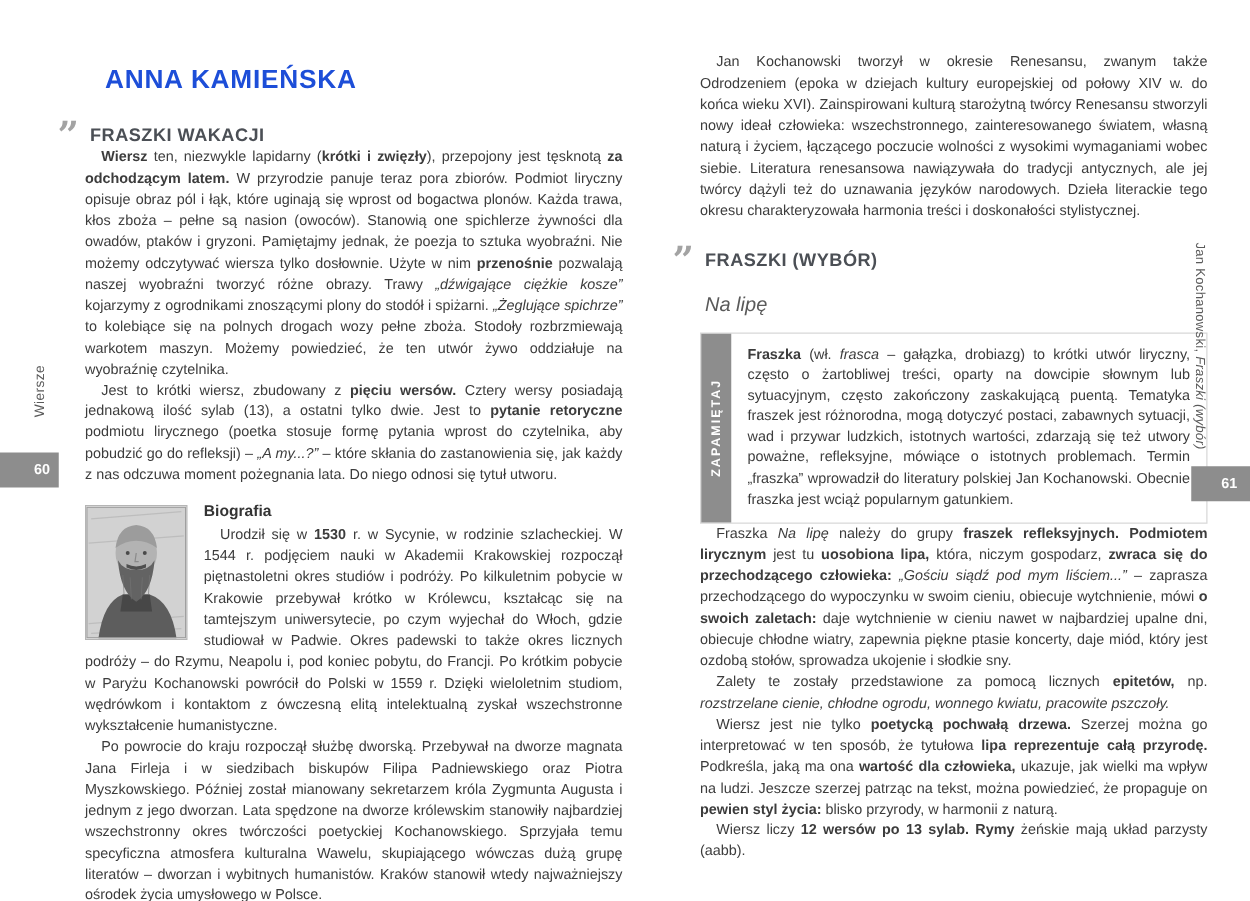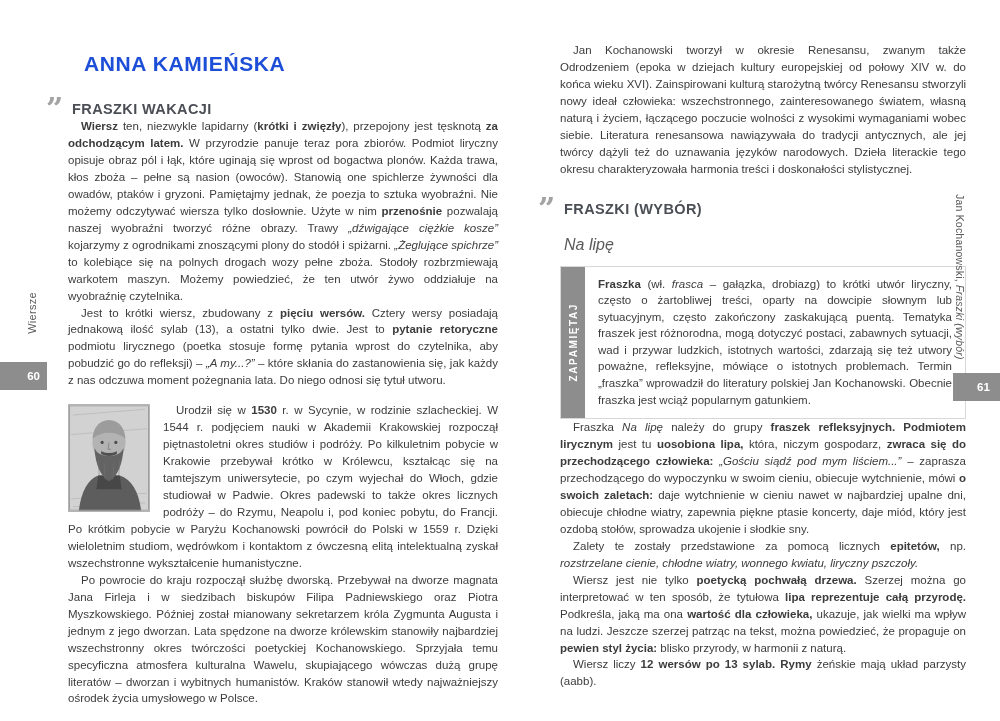--- a/index.html
+++ b/index.html
@@ -108,20 +108,21 @@
         <circle cx="48" cy="38" r="1.6" fill="#4a4a4a"></circle>
         <path d="M41 38 L40 45 L43 45" fill="none" stroke="#8a8a8a" stroke-width="1"></path>
         <g stroke="#767676" stroke-width="0.7" opacity="0.7">
           <line x1="30" y1="56" x2="31" y2="72"></line>
             <line x1="36" y1="58" x2="37" y2="76"></line>
           <line x1="46" y1="58" x2="45" y2="76"></line>
             <line x1="52" y1="56" x2="51" y2="72"></line>
         </g>
         <rect x="0.5" y="0.5" width="81" height="107" fill="none" stroke="#9e9e9e"></rect>
       </svg>
+      <h3 class="bio-heading">Biografia</h3>
       <p class="body"><span>Urodził się w </span><span class="sb">1530</span><span> r. w Sycynie, w rodzinie szlacheckiej. W 1544 r. podjęciem nauki w Akademii Krakowskiej rozpoczął piętnastoletni okres studiów i podróży. Po kilkuletnim pobycie w Krakowie przebywał krótko w Królewcu, kształcąc się na tamtejszym uniwersytecie, po czym wyjechał do Włoch, gdzie studiował w Padwie. Okres padewski to także okres licznych podróży – do Rzymu, Neapolu i, pod koniec pobytu, do Francji. Po krótkim pobycie w Paryżu Kochanowski powrócił do Polski w 1559 r. Dzięki wieloletnim studiom, wędrówkom i kontaktom z ówczesną elitą intelektualną zyskał wszechstronne wykształcenie humanistyczne.</span></p>
       <p class="body"><span>Po powrocie do kraju rozpoczął służbę dworską. Przebywał na dworze magnata Jana Firleja i w siedzibach biskupów Filipa Padniewskiego oraz Piotra Myszkowskiego. Później został mianowany sekretarzem króla Zygmunta Augusta i jednym z jego dworzan. Lata spędzone na dworze królewskim stanowiły najbardziej wszechstronny okres twórczości poetyckiej Kochanowskiego. Sprzyjała temu specyficzna atmosfera kulturalna Wawelu, skupiającego wówczas dużą grupę literatów – dworzan i wybitnych humanistów. Kraków stanowił wtedy najważniejszy ośrodek życia umysłowego w Polsce.</span></p>
 
     </div>
   </div>
 
   <div class="col col-right">
     <p class="body"><span>Jan Kochanowski tworzył w okresie Renesansu, zwanym także Odrodzeniem (epoka w dziejach kultury europejskiej od połowy XIV w. do końca wieku XVI). Zainspirowani kulturą starożytną twórcy Renesansu stworzyli nowy ideał człowieka: wszechstronnego, zainteresowanego światem, własną naturą i życiem, łączącego poczucie wolności z wysokimi wymaganiami wobec siebie. Literatura renesansowa nawiązywała do tradycji antycznych, ale jej twórcy dążyli też do uznawania języków narodowych. Dzieła literackie tego okresu charakteryzowała harmonia treści i doskonałości stylistycznej.</span></p>
 
     <div class="section-head" style="margin-top:24px;">
@@ -132,21 +133,21 @@
     <div class="subhead">Na lipę</div>
 
     <div class="memo">
       <div class="memo-strip">
         <span class="memo-label">ZAPAMIĘTAJ</span>
       </div>
       <div class="memo-body"><span class="sb">Fraszka</span><span> (wł. </span><span class="si">frasca</span><span> – gałązka, drobiazg) to krótki utwór liryczny, często o żartobliwej treści, oparty na dowcipie słownym lub sytuacyjnym, często zakończony zaskakującą puentą. Tematyka fraszek jest różnorodna, mogą dotyczyć postaci, zabawnych sytuacji, wad i przywar ludzkich, istotnych wartości, zdarzają się też utwory poważne, refleksyjne, mówiące o istotnych problemach. Termin „fraszka” wprowadził do literatury polskiej Jan Kochanowski. Obecnie fraszka jest wciąż popularnym gatunkiem.</span></div>
     </div>
 
     <p class="body mt12"><span>Fraszka </span><span class="si">Na lipę</span><span> należy do grupy </span><span class="sb">fraszek refleksyjnych. Podmiotem lirycznym</span><span> jest tu </span><span class="sb">uosobiona lipa,</span><span> która, niczym gospodarz, </span><span class="sb">zwraca się do przechodzącego człowieka:</span><span> </span><span class="si">„Gościu siądź pod mym liściem...”</span><span> – zaprasza przechodzącego do wypoczynku w swoim cieniu, obiecuje wytchnienie, mówi </span><span class="sb">o swoich zaletach:</span><span> daje wytchnienie w cieniu nawet w najbardziej upalne dni, obiecuje chłodne wiatry, zapewnia piękne ptasie koncerty, daje miód, który jest ozdobą stołów, sprowadza ukojenie i słodkie sny.</span></p>
-    <p class="body"><span>Zalety te zostały przedstawione za pomocą licznych </span><span class="sb">epitetów,</span><span> np. </span><span class="si">rozstrzelane cienie, chłodne wiatry, wonnego kwiatu, liryczny pszczoły.</span></p>
+    <p class="body"><span>Zalety te zostały przedstawione za pomocą licznych </span><span class="sb">epitetów,</span><span> np. </span><span class="si">rozstrzelane cienie, chłodne ogrodu, wonnego kwiatu, pracowite pszczoły.</span></p>
     <p class="body"><span>Wiersz jest nie tylko </span><span class="sb">poetycką pochwałą drzewa.</span><span> Szerzej można go interpretować w ten sposób, że tytułowa </span><span class="sb">lipa reprezentuje całą przyrodę.</span><span> Podkreśla, jaką ma ona </span><span class="sb">wartość dla człowieka,</span><span> ukazuje, jak wielki ma wpływ na ludzi. Jeszcze szerzej patrząc na tekst, można powiedzieć, że propaguje on </span><span class="sb">pewien styl życia:</span><span> blisko przyrody, w harmonii z naturą.</span></p>
     <p class="body"><span>Wiersz liczy </span><span class="sb">12 wersów po 13 sylab. Rymy</span><span> żeńskie mają układ parzysty (aabb).</span></p>
 
   </div>
 
   <div class="side-label-left">Wiersze</div>
   <div class="page-tab tab-left">60</div>
 
   <div class="side-label-right"><span>Jan Kochanowski, </span><span class="si">Fraszki (wybór)</span></div>
   <div class="page-tab tab-right">61</div>

